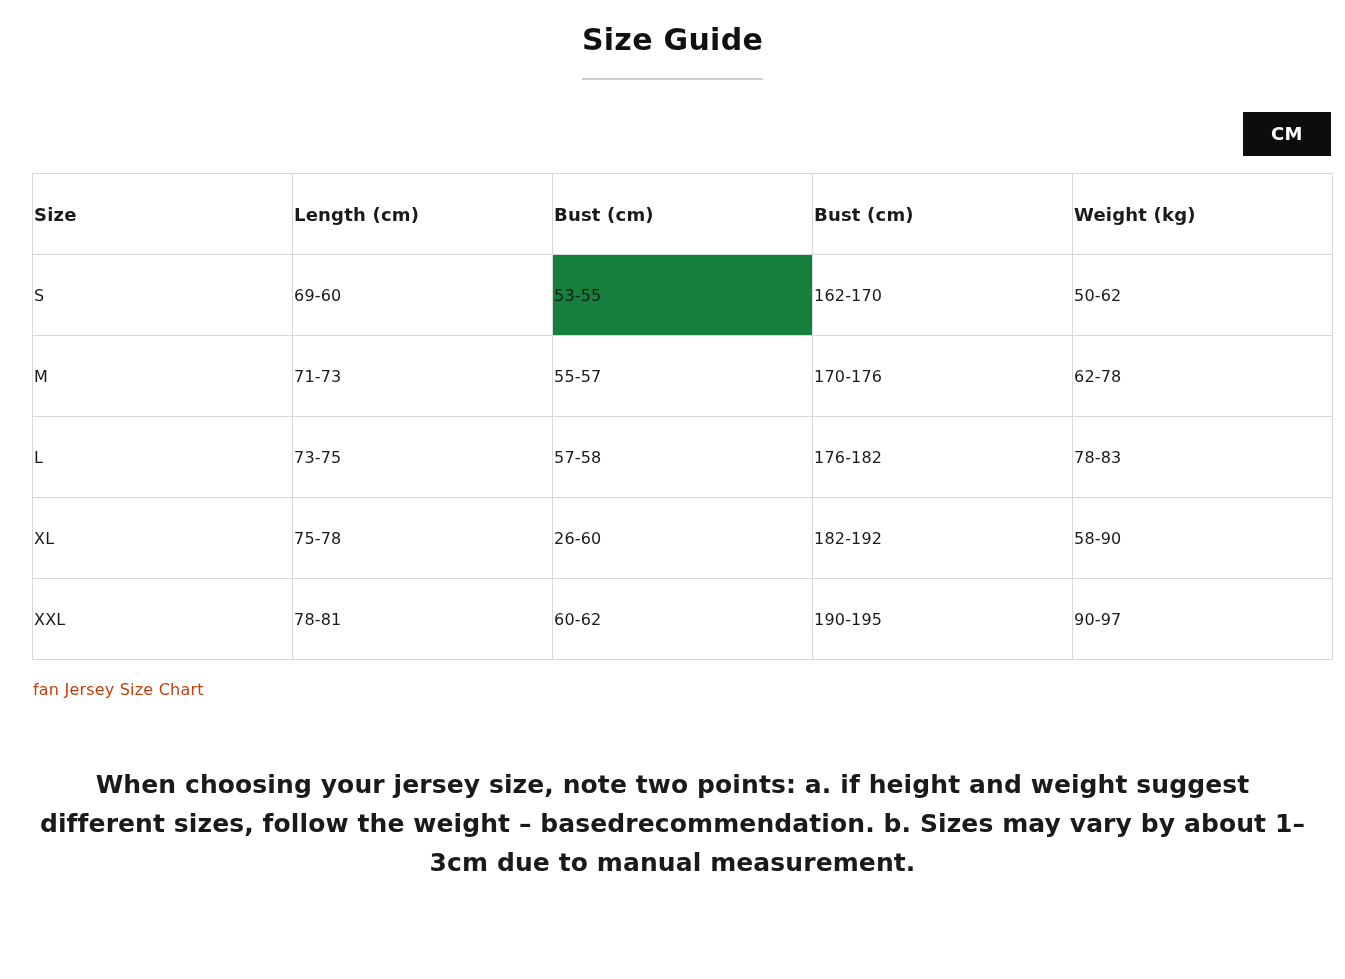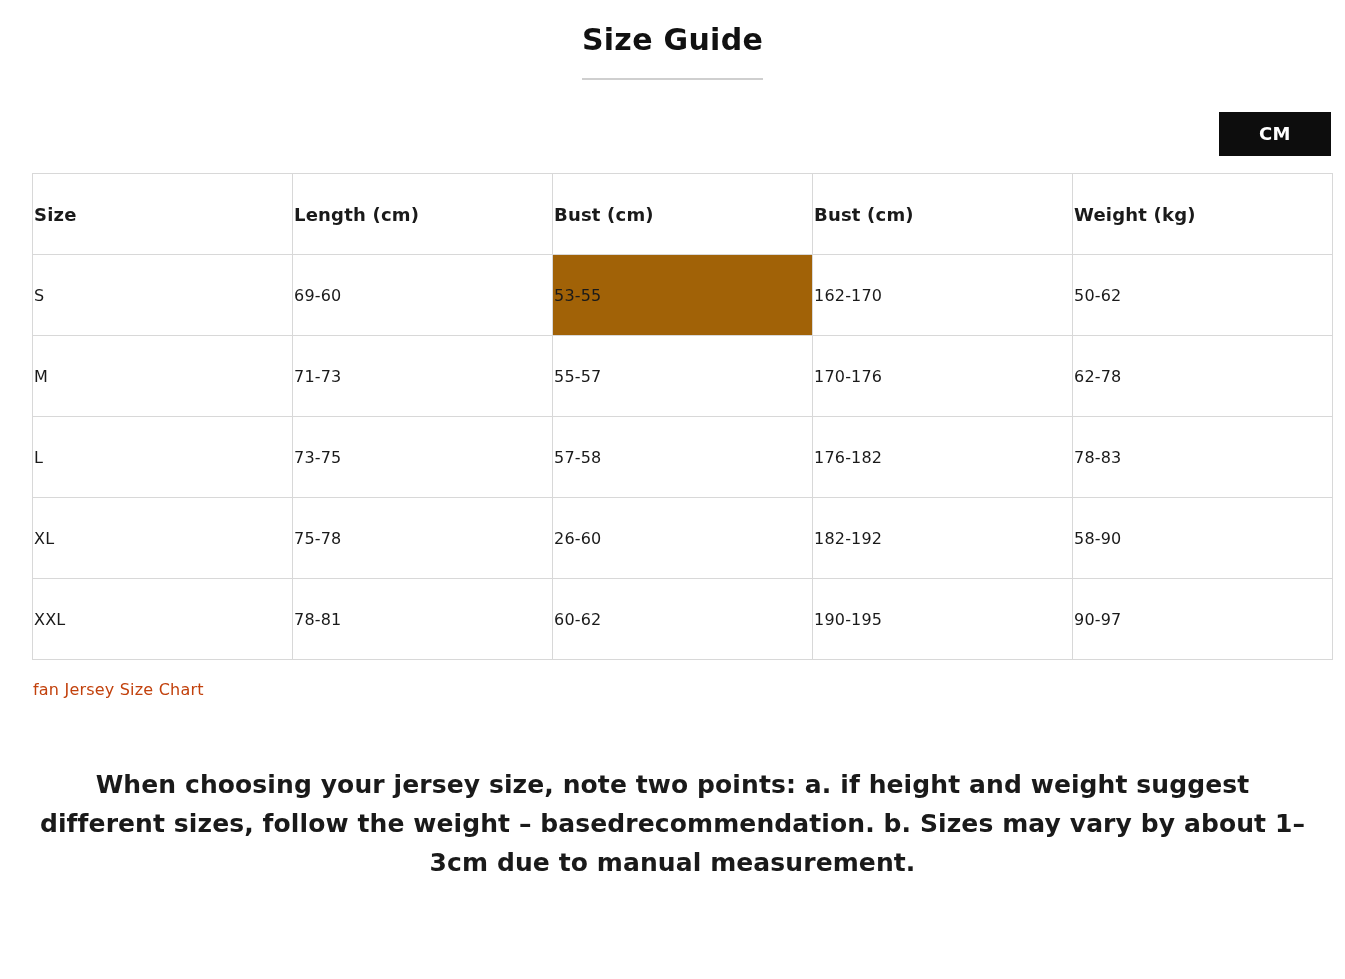--- a/index.html
+++ b/index.html
@@ -43,21 +43,21 @@
     padding-right: 14px;
     display: flex;
     justify-content: flex-end;
   }
   .unit-badge {
     background: #0d0d0d;
     color: #ffffff;
     font-size: 18px;
     font-weight: 600;
     letter-spacing: 0.5px;
-    padding: 13px 40px;
+    padding: 13px 28px;
     line-height: 1;
     display: inline-block;
   }
 
   
   .table-wrap {
     margin: 17px 14px 0 32px;
   }
   table.size-table {
     border-collapse: collapse;
@@ -76,21 +76,21 @@
     height: 78px;
     letter-spacing: 0.2px;
   }
   table.size-table td {
     font-size: 16px;
     font-weight: 400;
     height: 78px;
     letter-spacing: 0.2px;
   }
   table.size-table td.cell-highlight {
-    background: #a16207;
+    background: #15803d;
   }
   col.c0 { width: 260px; }
   col.c1 { width: 260px; }
   col.c2 { width: 260px; }
   col.c3 { width: 260px; }
   col.c4 { width: 260px; }
 
   .caption {
     margin: 20px 0 0 33px;
     font-size: 16px;

